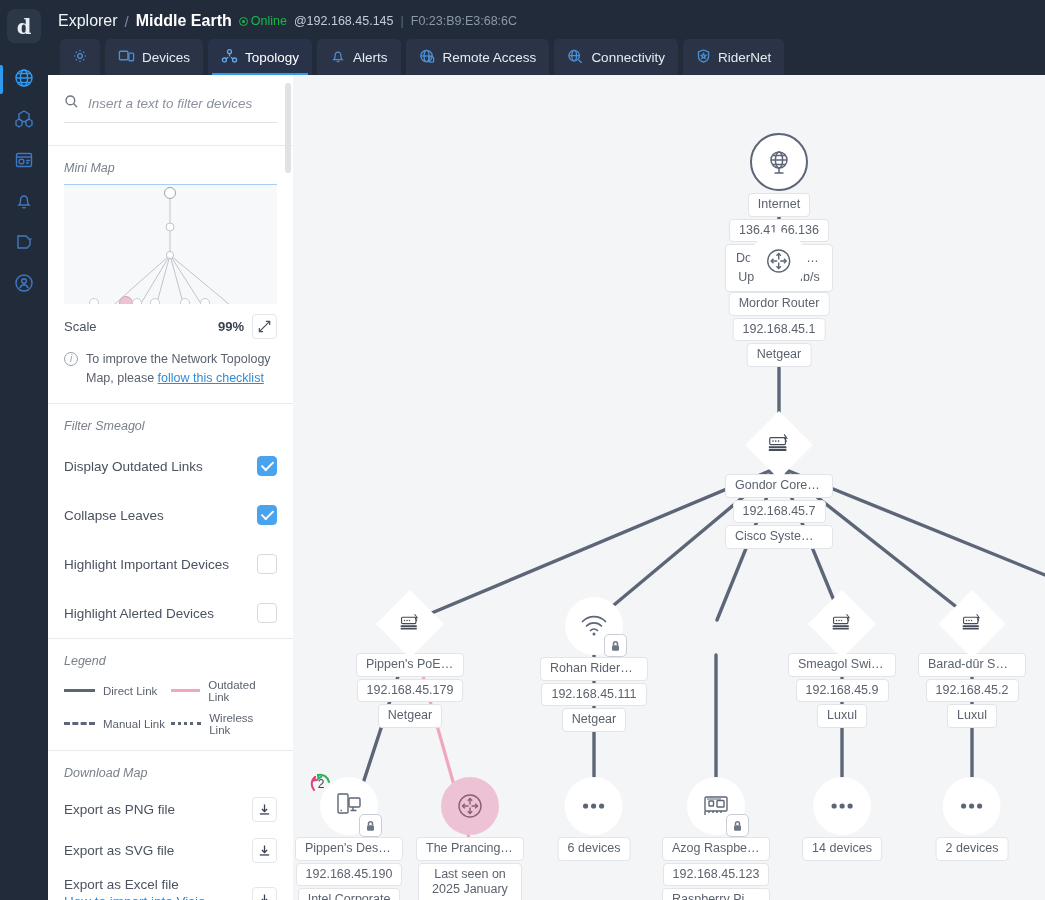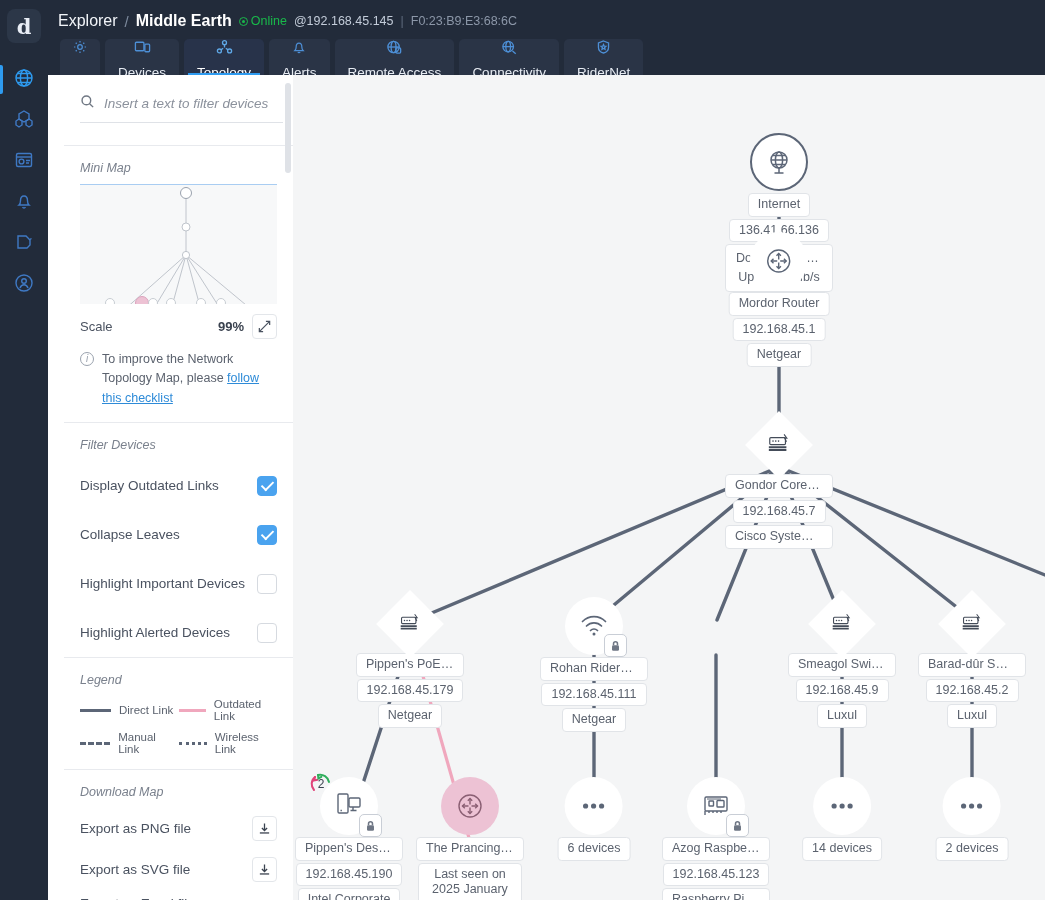--- a/index.html
+++ b/index.html
@@ -58,35 +58,35 @@
     border-radius:50%; background:#19b84a;
   }
   #breadcrumb .ip { color: #c3ccd9; font-size: 12.5px; }
   #breadcrumb .pipe { color: #5c697c; font-size: 12.5px; }
   #breadcrumb .mac { color: #8c97a8; font-size: 12.5px; }
 
   #tabs { display: flex; align-items: flex-end; gap: 5px; padding-left: 12px; height: 42px; }
   .tab {
     height: 36px; display: flex; align-items: center; gap: 7px;
     padding: 0 13px; background: #2a3446; border-radius: 5px 5px 0 0;
-    color: #e7ecf3; font-size: 13.5px; position: relative; cursor: pointer; flex-direction: column;
+    color: #e7ecf3; font-size: 13.5px; position: relative; cursor: pointer;
   }
   .tab.gear { padding: 0 12px; }
   .tab.active { background: #28334a; color: #ffffff; }
   .tab.active::after {
     content: ""; position: absolute; left: 4px; right: 4px; bottom: 0;
     height: 2.5px; background: #2e9bf0;
   }
   .tab svg { stroke: #4d8fd6; fill: none; stroke-width: 1.4; }
   .tab.active svg { stroke: #5fa9e8; }
 
   
   #sidebar {
     position: absolute; left: 48px; top: 75px; width: 245px; height: 825px;
-    background: #ffffff; overflow: hidden; padding-left: 16px;
+    background: #ffffff; overflow: hidden;
   }
   .divider { height: 1px; background: #e8eaee; margin: 0; }
 
   #search-row { display: flex; align-items: center; gap: 9px; padding: 19px 16px 0 16px; }
   #search-row .sline {
     flex: 1; border-bottom: 1px solid #dfe2e7; padding-bottom: 9px;
     display: flex; align-items: center; gap: 9px;
   }
   #search-input {
     border: none; outline: none; flex: 1; font-size: 13.5px;
@@ -428,21 +428,21 @@
 
     <div id="checklist-note">
       <span class="info-i">i</span>
       <span>
         <span>To improve the Network Topology Map, please </span><a href="#">follow this checklist</a>
       </span>
     </div>
 
     <div class="divider"></div>
 
-    <div class="sec-title">Filter Devices</div>
+    <div class="sec-title">Filter Smeagol</div>
 
     <div class="filter-row">
       <span class="fl">Display Outdated Links</span>
       <span class="cb on"></span>
     </div>
     <div class="filter-row">
       <span class="fl">Collapse Leaves</span>
       <span class="cb on"></span>
     </div>
     <div class="filter-row">

